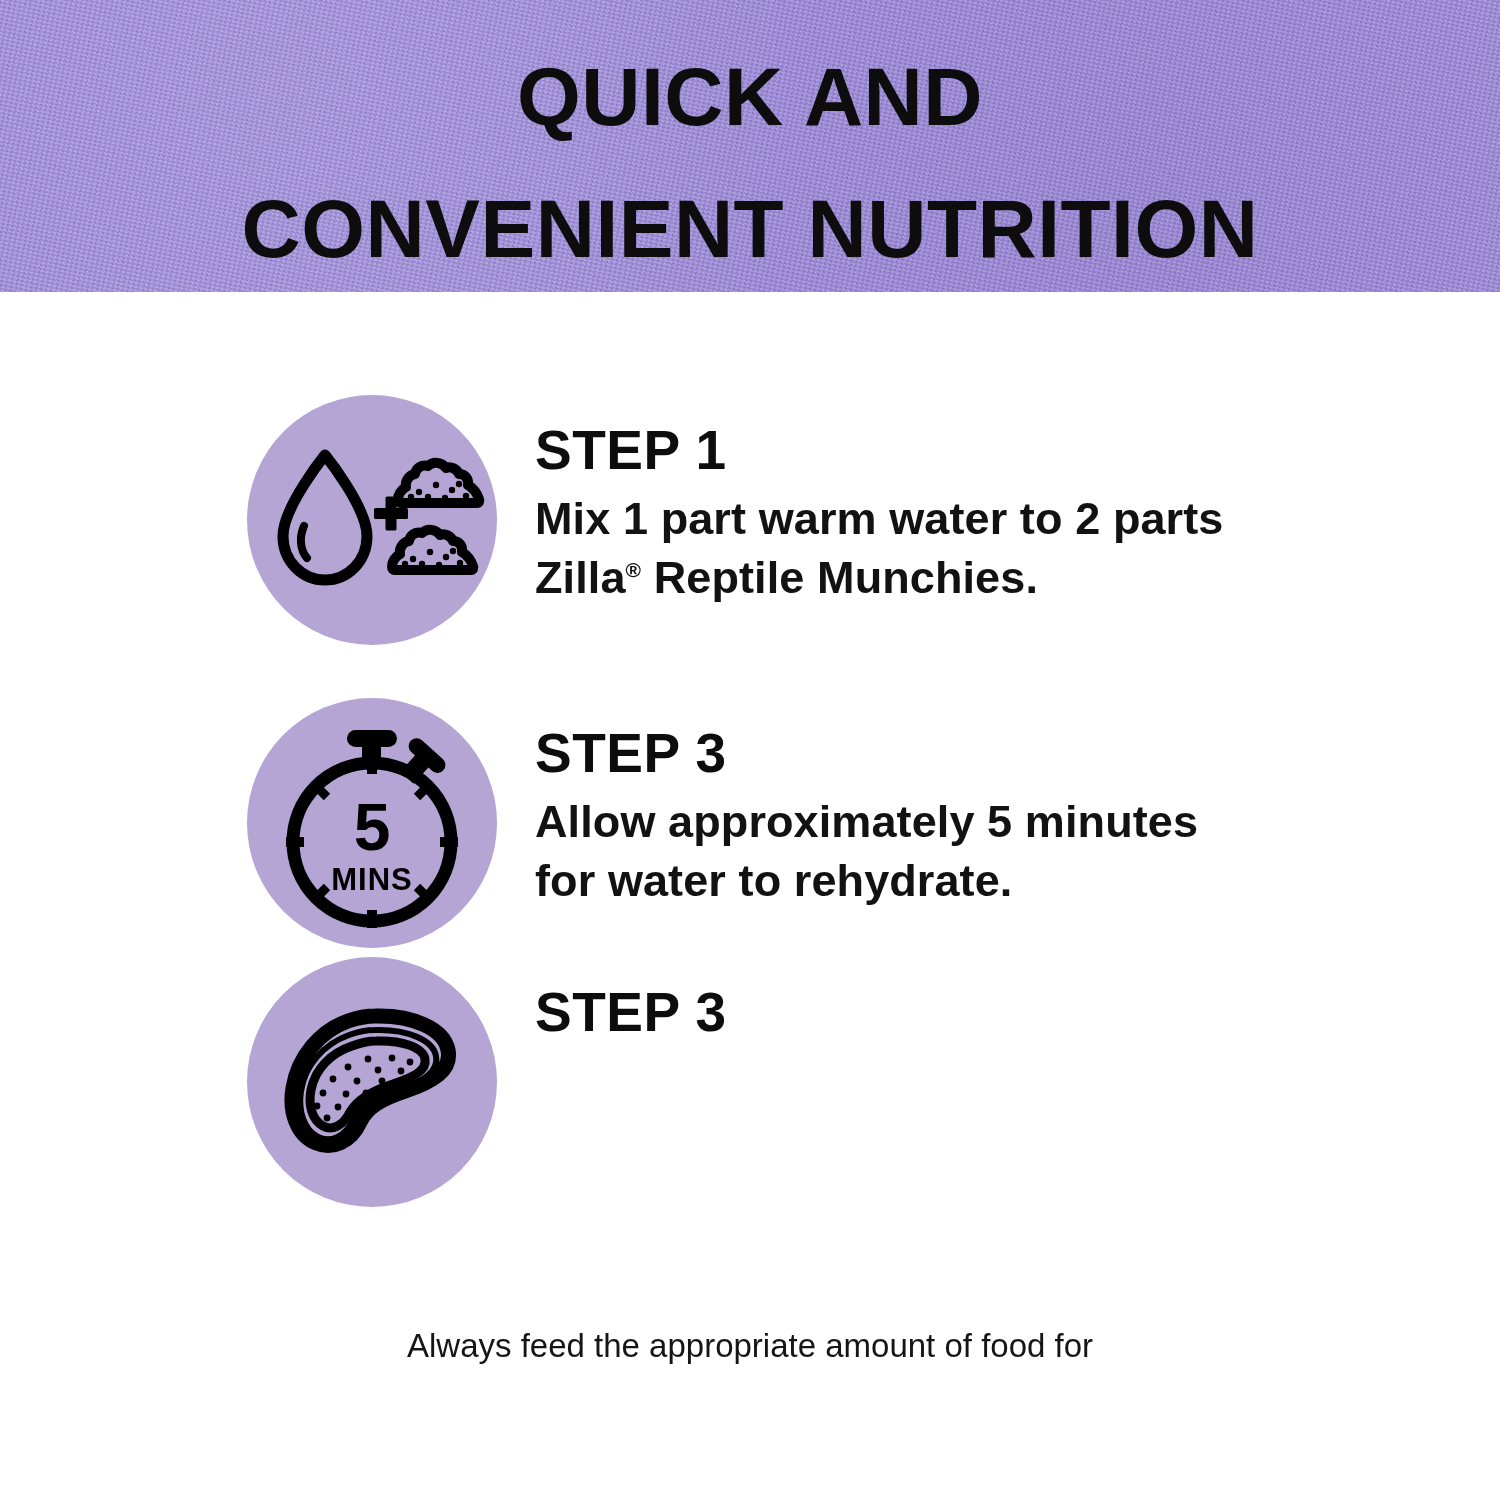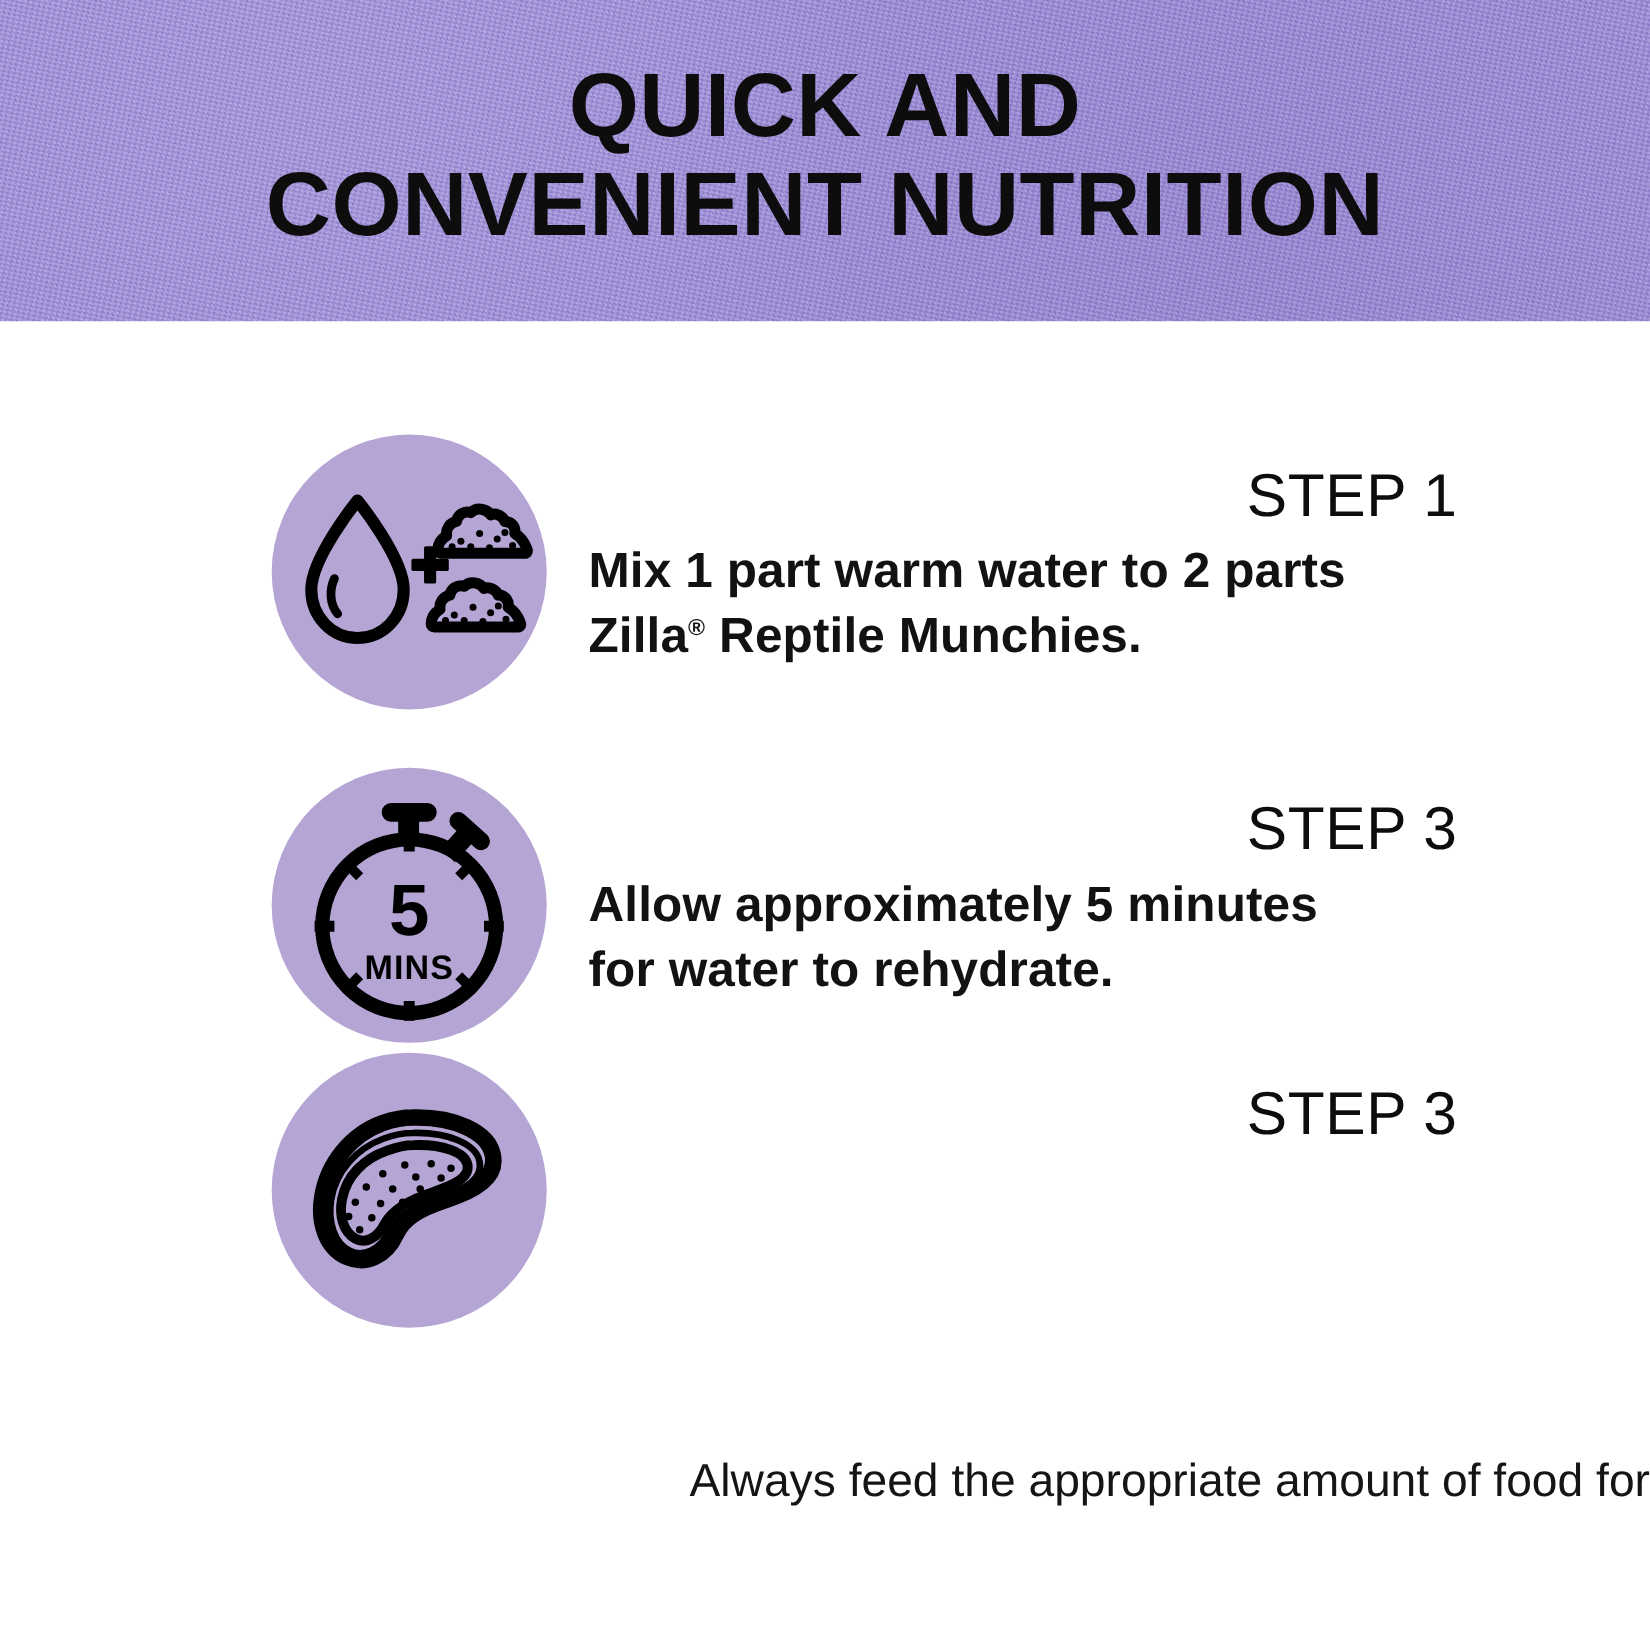--- a/index.html
+++ b/index.html
@@ -60,20 +60,21 @@
     line-height: 90px;
     letter-spacing: 0.5px;
     z-index: 3;
   }
   .header-title .line {
     display: block;
     white-space: nowrap;
   }
   .header-title .line-2 {
     transform: scaleX(1.0);
+    margin-top: 42px;
   }
 
   
   .steps {
     position: absolute;
     left: 0;
     top: 0;
     width: 1500px;
   }
   .step-row {
@@ -104,27 +105,26 @@
   }
 
   .step-text {
     position: absolute;
     left: 288px;
     top: 26px;
     width: 790px;
   }
   .step-heading {
     font-family: "Liberation Sans", sans-serif;
-    font-weight: 400;
+    font-weight: 700;
     font-size: 55px;
     line-height: 58px;
     color: #0d0d0d;
     letter-spacing: 0.5px;
     margin: 0 0 10px 0;
-    text-align: right;
   }
   .step-body {
     font-family: "Liberation Sans", sans-serif;
     font-weight: 700;
     font-size: 45px;
     line-height: 59px;
     color: #121212;
     margin: 0;
     letter-spacing: 0.1px;
   }
@@ -133,24 +133,24 @@
     vertical-align: super;
     line-height: 0;
   }
 
   
   .footer-note {
     position: absolute;
     left: 0;
     top: 1322px;
     width: 1500px;
-    text-align: right;
+    text-align: center;
     font-family: "Liberation Sans", sans-serif;
     font-weight: 400;
-    font-size: 42px;
+    font-size: 33px;
     line-height: 48px;
     color: #151515;
   }
   .footer-note .fline { display: block; white-space: nowrap; }
 </style>
 </head>
 <body>
 
 <div class="header-band">
   <div class="header-title">

